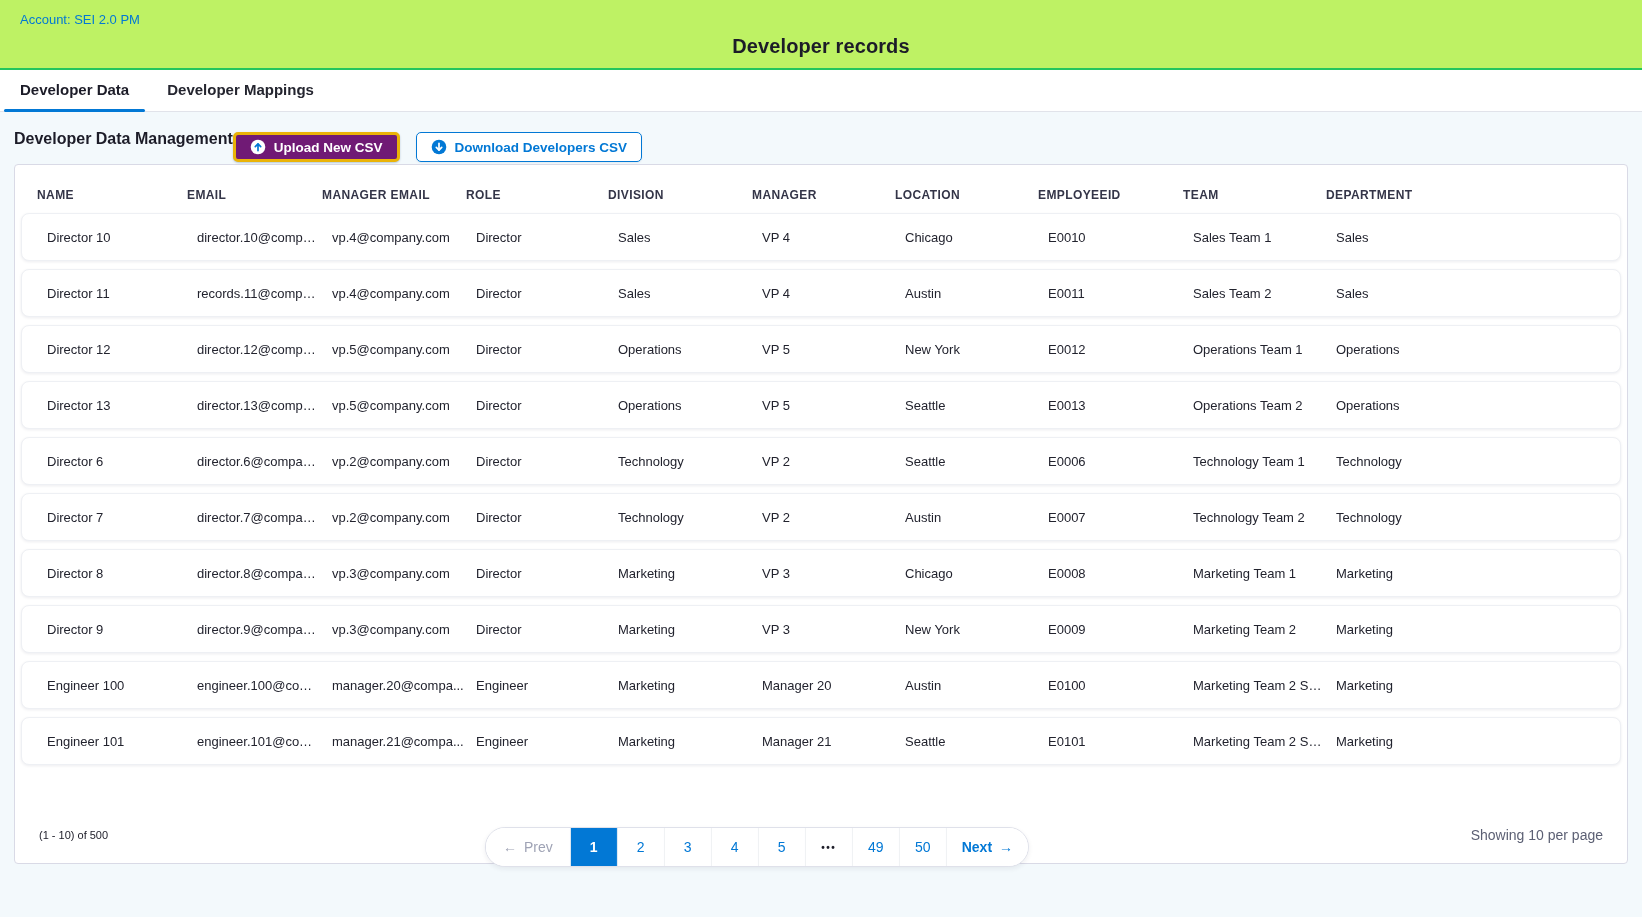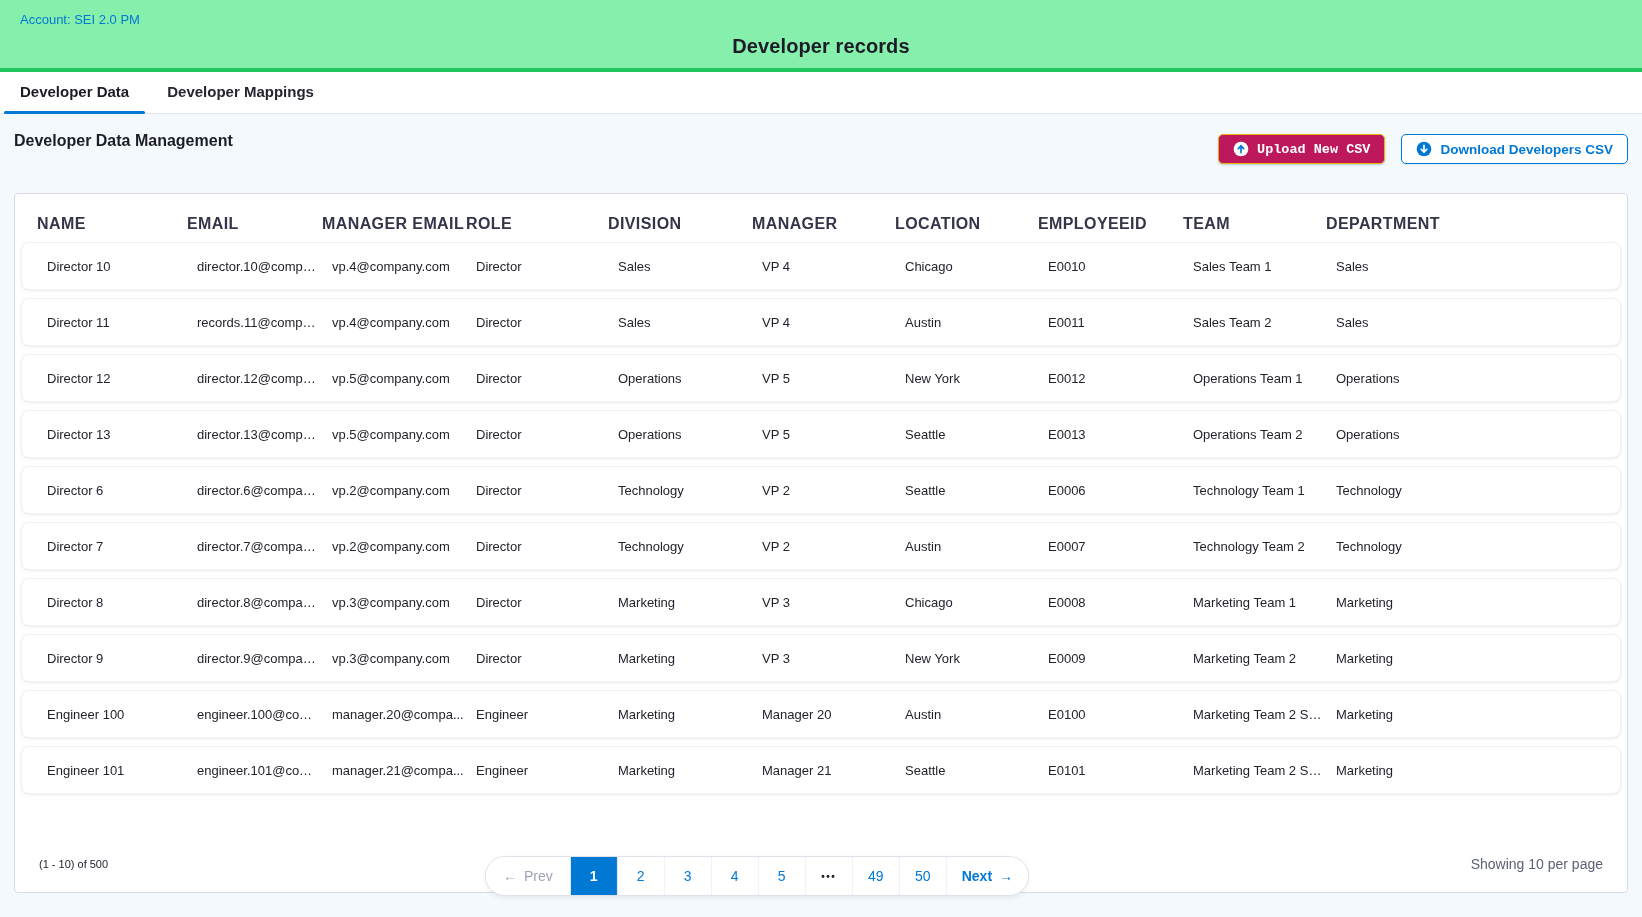--- a/index.html
+++ b/index.html
@@ -7,23 +7,23 @@
   body {
     font-family: "Liberation Sans", sans-serif;
     background: #f3f9fc;
     color: #1c1c28;
     display: flex;
     flex-direction: column;
   }
 
   
   .top-header {
-    background: #86efac;
+    background: #bef264;
     padding: 10px 20px 10px 20px;
-    border-bottom: 4px solid #22c55e;
+    border-bottom: 2px solid #22c55e;
   }
   .account-link {
     display: inline-block;
     color: #0278d5;
     font-size: 13px;
     text-decoration: none;
     margin-bottom: 8px;
     cursor: pointer;
   }
   .page-title {
@@ -64,24 +64,24 @@
   }
 
   
   .content {
     flex: 1;
     background: #f3f9fc;
     padding: 18px 14px 0 14px;
   }
   .section-header {
     display: flex;
-    justify-content: space-between;
+    justify-content: flex-start;
     align-items: flex-start;
     padding: 0 0 0 0;
-    margin-bottom: 29px;
+    margin-bottom: 2px;
   }
   .section-titles { padding-left: 0; }
   .section-title {
     font-size: 16px;
     font-weight: 700;
     color: #1c1c28;
     margin-bottom: 4px;
   }
   .section-subtitle {
     font-size: 12.5px;
@@ -95,25 +95,24 @@
     height: 30px;
     padding: 0 14px;
     border-radius: 5px;
     font-family: "Liberation Sans", sans-serif;
     font-size: 13.5px;
     font-weight: 700;
     cursor: pointer;
     white-space: nowrap;
   }
   .btn-primary {
-    background: #be185d;
+    background: #701a75;
     color: #fff;
-    border: 1px solid #eab308;
+    border: 3px solid #eab308;
     box-shadow: 0 1px 2px rgba(2,60,110,.25);
-    font-family: Liberation Mono, monospace;
   }
   .btn-outline {
     background: #fff;
     color: #0278d5;
     border: 1px solid #0278d5;
     box-shadow: 0 1px 2px rgba(2,60,110,.08);
   }
   .btn svg { display: block; }
 
   
@@ -129,21 +128,21 @@
   .grid-cols {
     display: grid;
     grid-template-columns: 150px 135px 144px 142px 144px 143px 143px 145px 143px minmax(0,1fr);
     align-items: center;
   }
   .thead-row {
     padding: 0 0 0 16px;
     height: 36px;
   }
   .th {
-    font-size: 16px;
+    font-size: 12px;
     font-weight: 600;
     letter-spacing: .4px;
     color: #343548;
     text-transform: uppercase;
     overflow: hidden;
     white-space: nowrap;
   }
   .tbody { }
   .tr {
     height: 48px;

